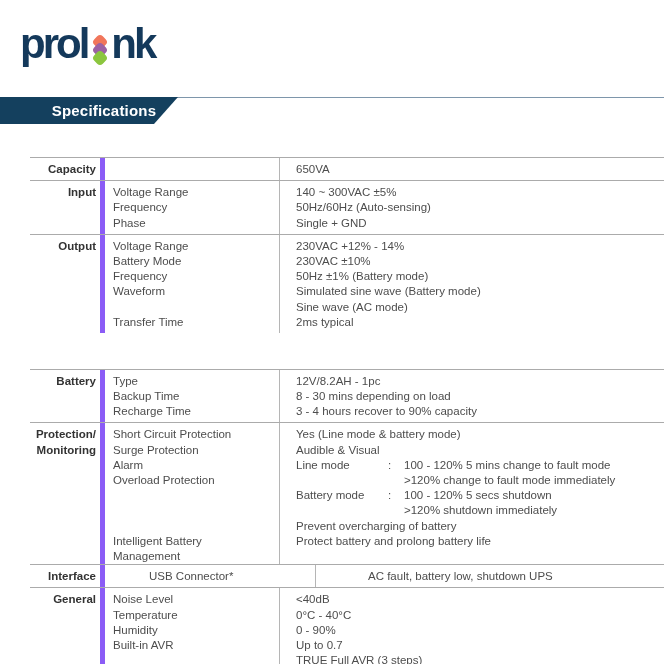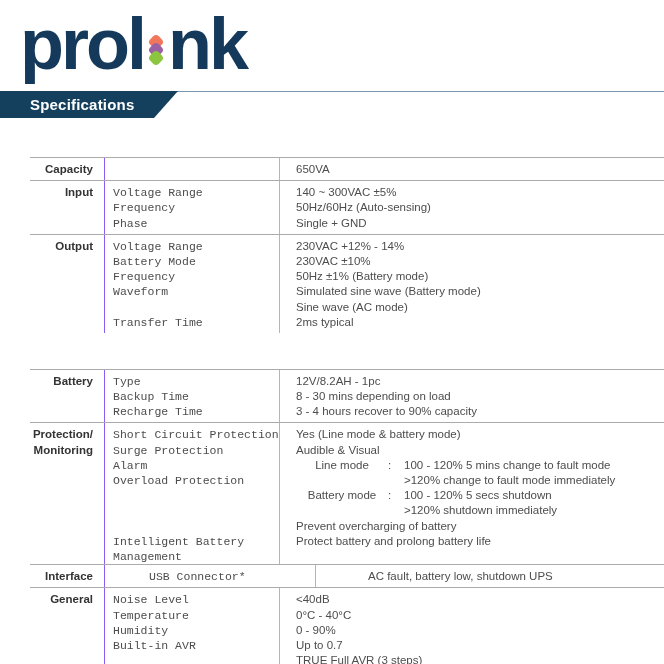--- a/index.html
+++ b/index.html
@@ -18,21 +18,21 @@
   
   .logo {
     position: absolute;
     top: 8px;
     left: 20px;
     display: flex;
     align-items: flex-end;
     height: 68px;
   }
   .logo-text {
-    font-size: 72px;
+    font-size: 42px;
     font-weight: bold;
     color: #14395B;
     letter-spacing: -3px;
     line-height: 64px;
   }
   .logo-dots {
     display: flex;
     flex-direction: column;
     align-items: center;
     width: 21px;
@@ -46,24 +46,25 @@
     background: #999;
   }
   .dot + .dot { margin-top: -4px; }
   .dot-top    { background: #F1765B; }
   .dot-middle { background: #9C61A4; }
   .dot-bottom { background: #8CC63F; }
 
   
   .header-band {
     position: absolute;
-    top: 91px;
+    top: 97px;
     left: 0;
     right: 0;
     height: 28px;
+    text-align: center;
   }
   .header-rule {
     position: absolute;
     top: 0; left: 0; right: 0;
     height: 1px;
     background: #7E96AB;
   }
   .banner {
     position: absolute;
     top: 0; left: 0;
@@ -89,51 +90,50 @@
     right: 0;
   }
   .section-row {
     display: flex;
     border-top: 1px solid #ABABAB;
     padding: 4px 0 3px 0;
   }
   .cell { box-sizing: border-box; }
   .cell.cat {
     width: 75px;
-    border-right: 1px solid #8b5cf6;
+    border-right: 5px solid #8b5cf6;
     text-align: right;
-    padding-right: 11px;
+    padding-right: 4px;
     margin: -4px 0 -3px 0;   
     padding-top: 4px;
   }
   .cell.labels {
     width: 175px;
     border-right: 1px solid #B5B5B5;
     padding-left: 8px;
     margin: -4px 0 -3px 0;
     padding-top: 4px;
-    font-family: Liberation Mono, monospace;
   }
   .cell.values {
     flex: 1;
     padding-left: 16px;
   }
   .ln {
     height: 15.2px;
     line-height: 15.2px;
     font-size: 11.5px;
     color: #4D4D4D;
     white-space: nowrap;
   }
   .cat .ln {
     font-weight: bold;
     color: #333333;
   }
   .mode-line { display: flex; }
-  .mode-line .mode  { width: 92px; text-align: center; }
+  .mode-line .mode  { width: 92px; }
   .mode-line .colon { width: 16px; }
 </style>
 </head>
 <body>
 
 <div class="logo">
   <span class="logo-text" style="color: rgb(20, 57, 91);">prol</span>
   <span class="logo-dots">
     <span class="dot dot-top" style="background: rgb(241, 118, 91);"></span>
     <span class="dot dot-middle" style="background: rgb(156, 97, 164);"></span>

